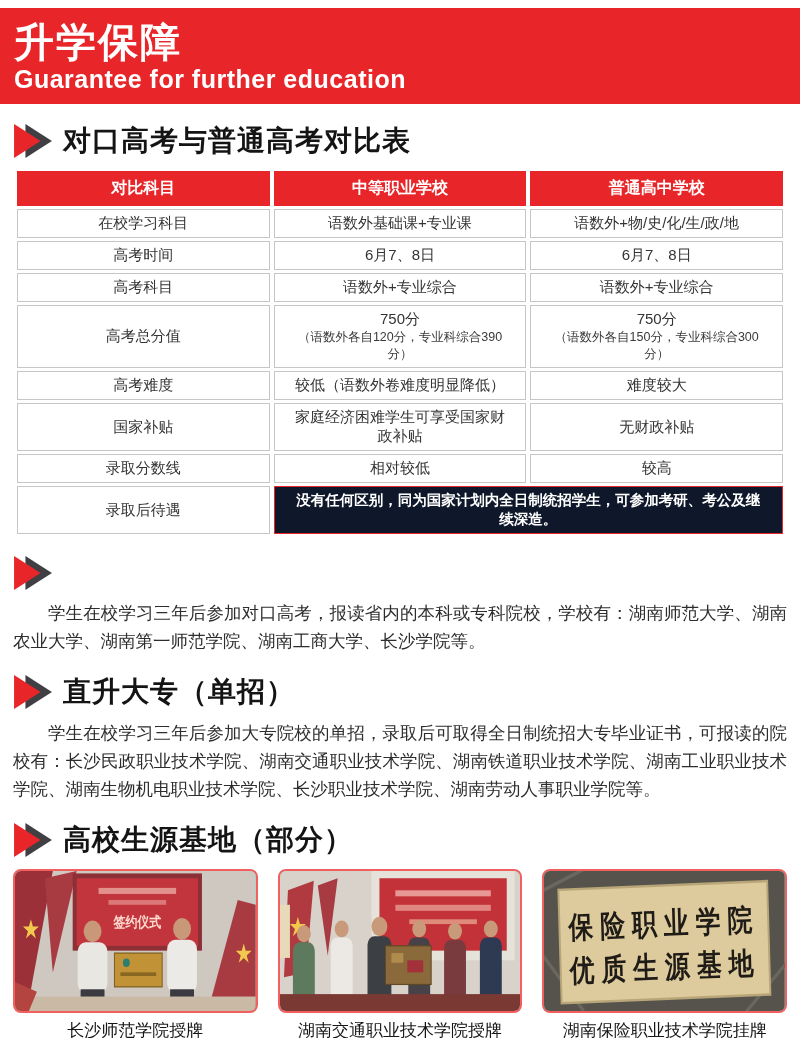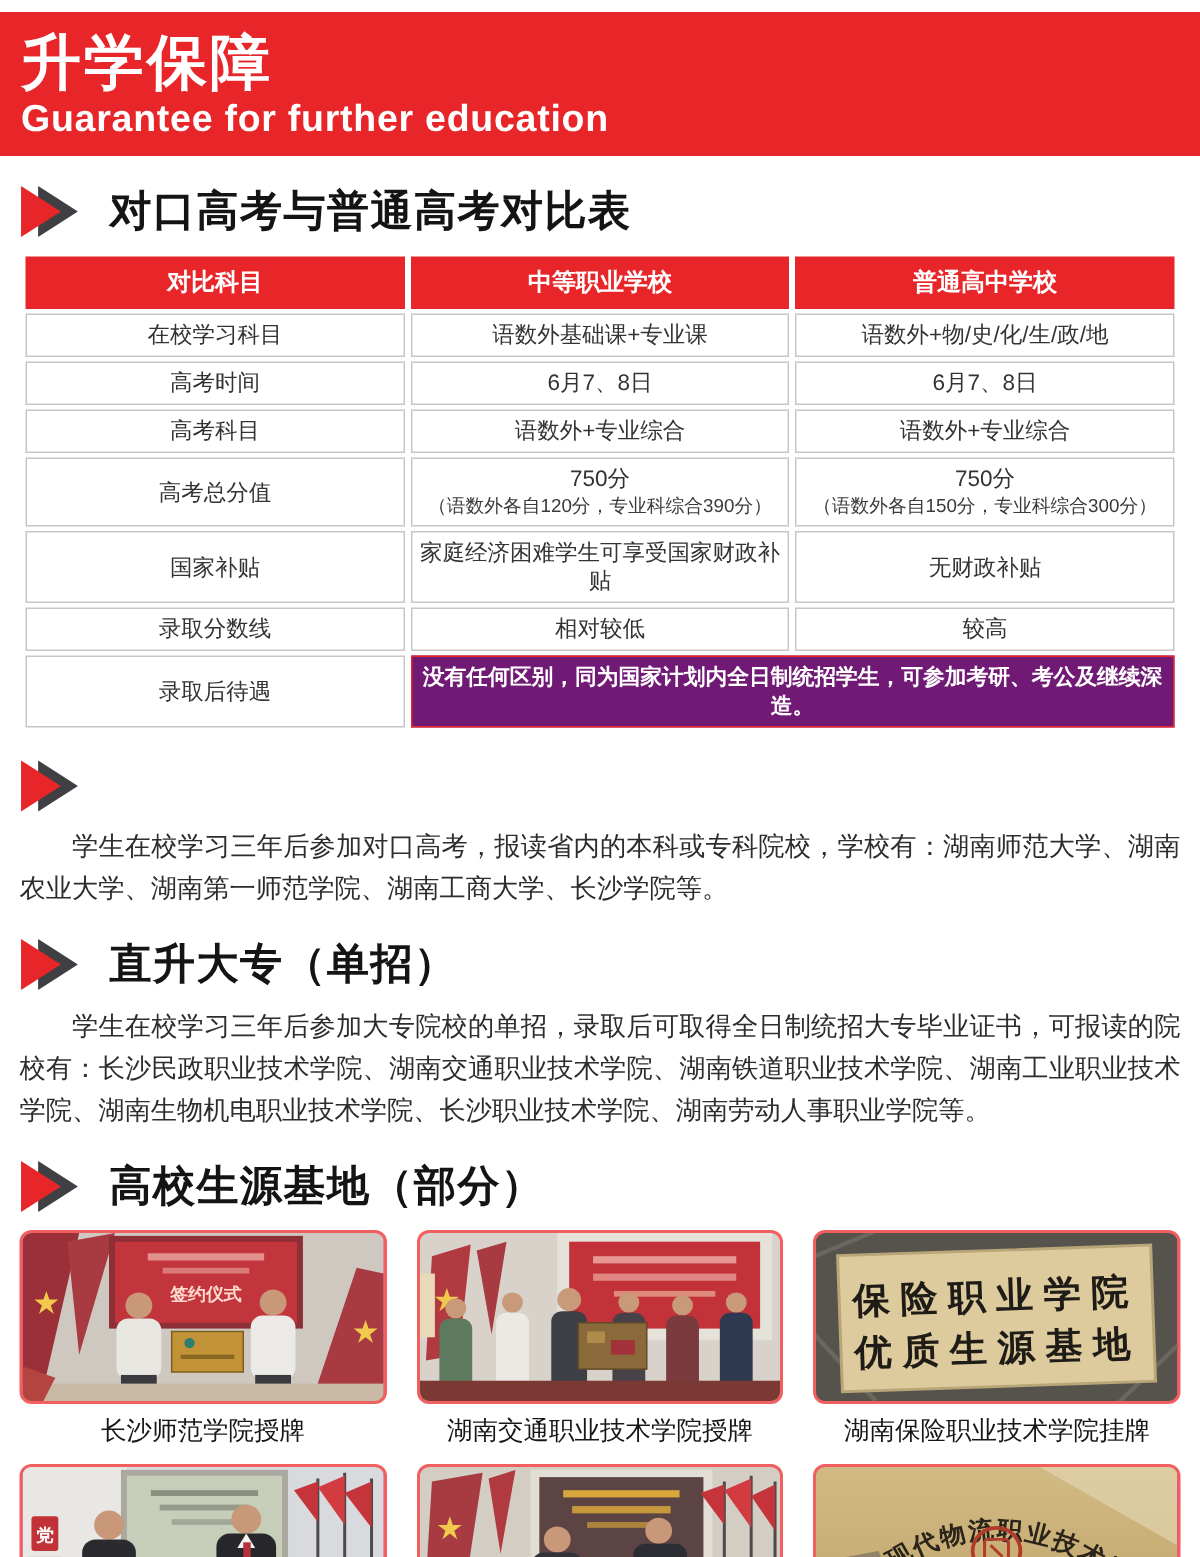--- a/index.html
+++ b/index.html
@@ -30,21 +30,21 @@
     font-size: 25px;
     font-weight: 700;
     margin-top: 1px;
     letter-spacing: 0.5px;
   }
 
   
   .sec-head {
     display: flex;
     align-items: center;
-    gap: 20px;
+    gap: 10px;
     margin: 18px 13px 8px 13px;
     text-align: right;
   }
   .sec-head .arrow { width: 40px; height: 36px; flex: 0 0 auto; }
   .sec-head h2 {
     margin: 0;
     font-size: 28px;
     font-weight: 800;
     color: #141414;
     letter-spacing: 1px;
@@ -63,27 +63,27 @@
     color: #fff;
     font-size: 16px;
     font-weight: 700;
     padding: 7px 4px;
   }
   table.cmp td {
     border: 1px solid #c6c6c6;
     text-align: center;
     font-size: 15px;
     color: #333;
-    padding: 4px 4px;
+    padding: 4px 16px;
     background: #fff;
   }
   table.cmp td .sub { font-size: 12.5px; color: #3a3a3a; }
   table.cmp td .sub:empty { display: none; }
   table.cmp td.merged {
-    background: #701a75;
+    background: #0f172a;
     border-color: #e8262a;
     color: #fff;
     font-weight: 700;
     font-size: 14.5px;
   }
 
   
   .para {
     margin: 4px 13px 0 13px;
     font-size: 17.5px;
@@ -96,25 +96,25 @@
   
   .gallery {
     display: grid;
     grid-template-columns: repeat(3, 1fr);
     column-gap: 20px;
     row-gap: 2px;
     margin: 10px 13px 6px 13px;
   }
   figure { margin: 0; }
   .photo {
-    height: 116px;
+    height: 144px;
     border: 2px solid #f15f5f;
     border-radius: 8px;
     overflow: hidden;
-    background: #ec4899;
+    background: #5eead4;
   }
   .photo svg { display: block; width: 100%; height: 100%; }
   figcaption {
     text-align: center;
     font-size: 17px;
     color: #161616;
     padding: 6px 0 9px 0;
   }
 </style>
 </head>
@@ -160,20 +160,25 @@
     <tr>
       <td>高考总分值</td>
       <td>
         <div>750分</div>
         <div class="sub">（语数外各自120分，专业科综合390分）</div>
       </td>
       <td>
         <div>750分</div>
         <div class="sub">（语数外各自150分，专业科综合300分）</div>
       </td>
+    </tr>
+    <tr>
+      <td>高考难度</td>
+      <td>较低（语数外卷难度明显降低）</td>
+      <td>难度较大</td>
     </tr>
     <tr>
       <td>国家补贴</td>
       <td>家庭经济困难学生可享受国家财政补贴</td>
       <td>无财政补贴</td>
     </tr>
     <tr>
       <td>录取分数线</td>
       <td>相对较低</td>
       <td>较高</td>

